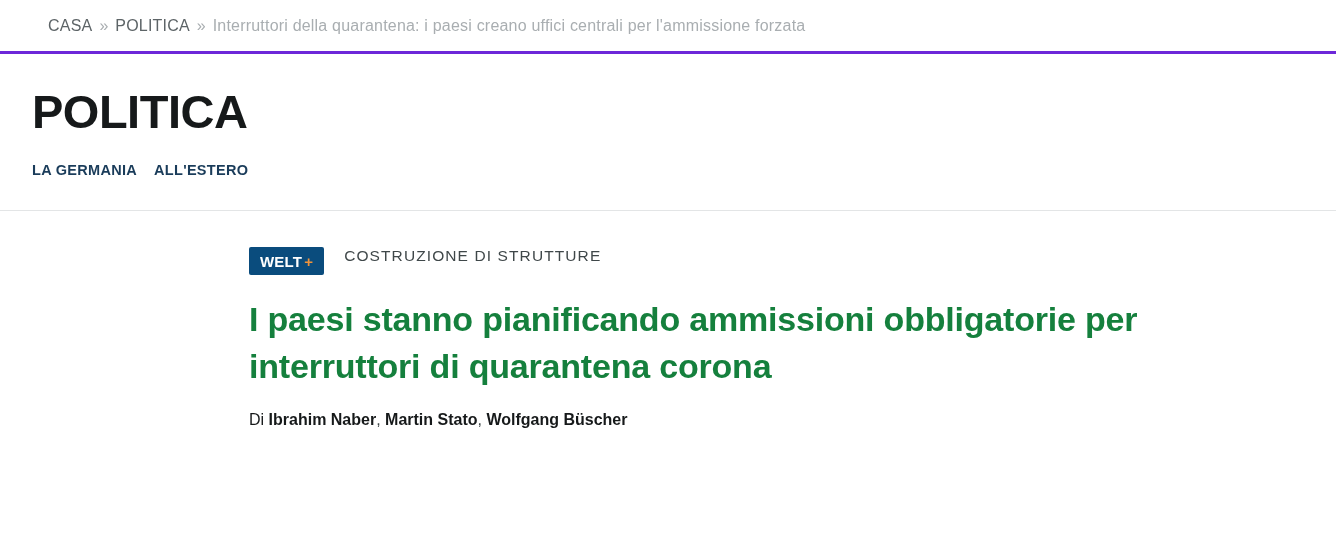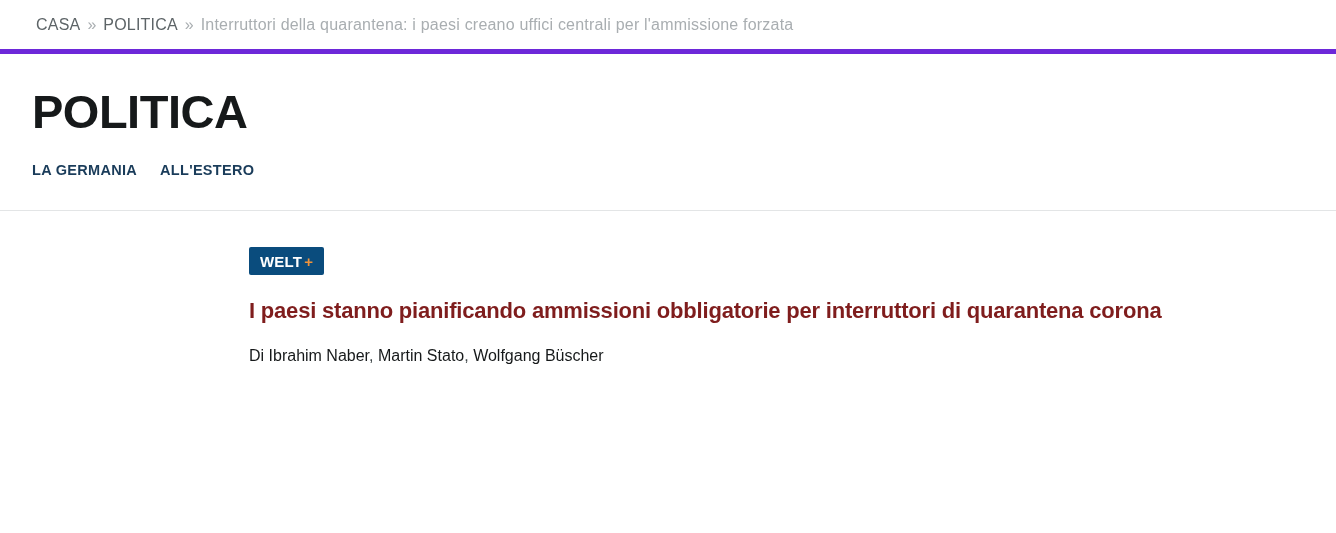--- a/index.html
+++ b/index.html
@@ -14,22 +14,22 @@
     color: #16191a;
     overflow: hidden;
   }
 
   
   .breadcrumb-bar {
     height: 54px;
     box-sizing: border-box;
     display: flex;
     align-items: center;
-    padding: 0 36px;
-    border-bottom: 5px solid #6d28d9;
+    padding: 0 48px;
+    border-bottom: 3px solid #6d28d9;
     background: #ffffff;
   }
   .crumb {
     font-size: 16px;
     letter-spacing: 0.2px;
     color: #6b7275;
     white-space: nowrap;
   }
   .crumb.link {
     color: #5d6467;
@@ -56,21 +56,21 @@
     line-height: 1;
     font-weight: 700;
     letter-spacing: -0.5px;
     color: #16191a;
     margin: 0;
   }
   .section-nav {
     margin-top: 27px;
     display: flex;
     align-items: center;
-    gap: 23px;
+    gap: 17px;
   }
   .section-nav-item {
     font-size: 14.5px;
     font-weight: 700;
     letter-spacing: 0.3px;
     color: #1a3c5a;
     text-decoration: none;
     white-space: nowrap;
   }
 
@@ -103,40 +103,40 @@
     font-weight: 700;
   }
   .kicker-text {
     font-size: 15.5px;
     letter-spacing: 1.1px;
     color: #3f4749;
     text-transform: uppercase;
   }
   .headline {
     margin: 21px 0 0 0;
-    font-size: 22px;
+    font-size: 34px;
     line-height: 1.38;
     font-weight: 700;
     letter-spacing: -0.2px;
-    color: #7f1d1d;
+    color: #15803d;
     max-width: 950px;
   }
   .meta {
     margin-top: 24px;
     font-size: 17.5px;
     color: #3f4749;
     letter-spacing: 0.1px;
   }
   .byline {
     margin-top: 21px;
     font-size: 16px;
     color: #16191a;
   }
   .byline .author {
-    font-weight: 400;
+    font-weight: 700;
   }
   .byline .sep {
     color: #3f4749;
   }
 </style>
 </head>
 <body>
 
 <div class="breadcrumb-bar">
   <span class="crumb link">CASA</span>
@@ -153,20 +153,21 @@
     <a class="section-nav-item" href="#">ALL'ESTERO</a>
   </div>
 </div>
 
 <div class="article">
   <div class="kicker-row">
     <span class="welt-plus">
         <span>WELT</span>
         <span class="plus">+</span>
       </span>
+    <span class="kicker-text">COSTRUZIONE DI STRUTTURE</span>
   </div>
 
   <h2 class="headline">I paesi stanno pianificando ammissioni obbligatorie per interruttori di quarantena corona</h2>
 
 
   <div class="byline">
     <span>Di</span>
     <span class="author">Ibrahim Naber</span><span class="sep">,</span>
     <span class="author">Martin Stato</span><span class="sep">,</span>
     <span class="author">Wolfgang Büscher</span>

